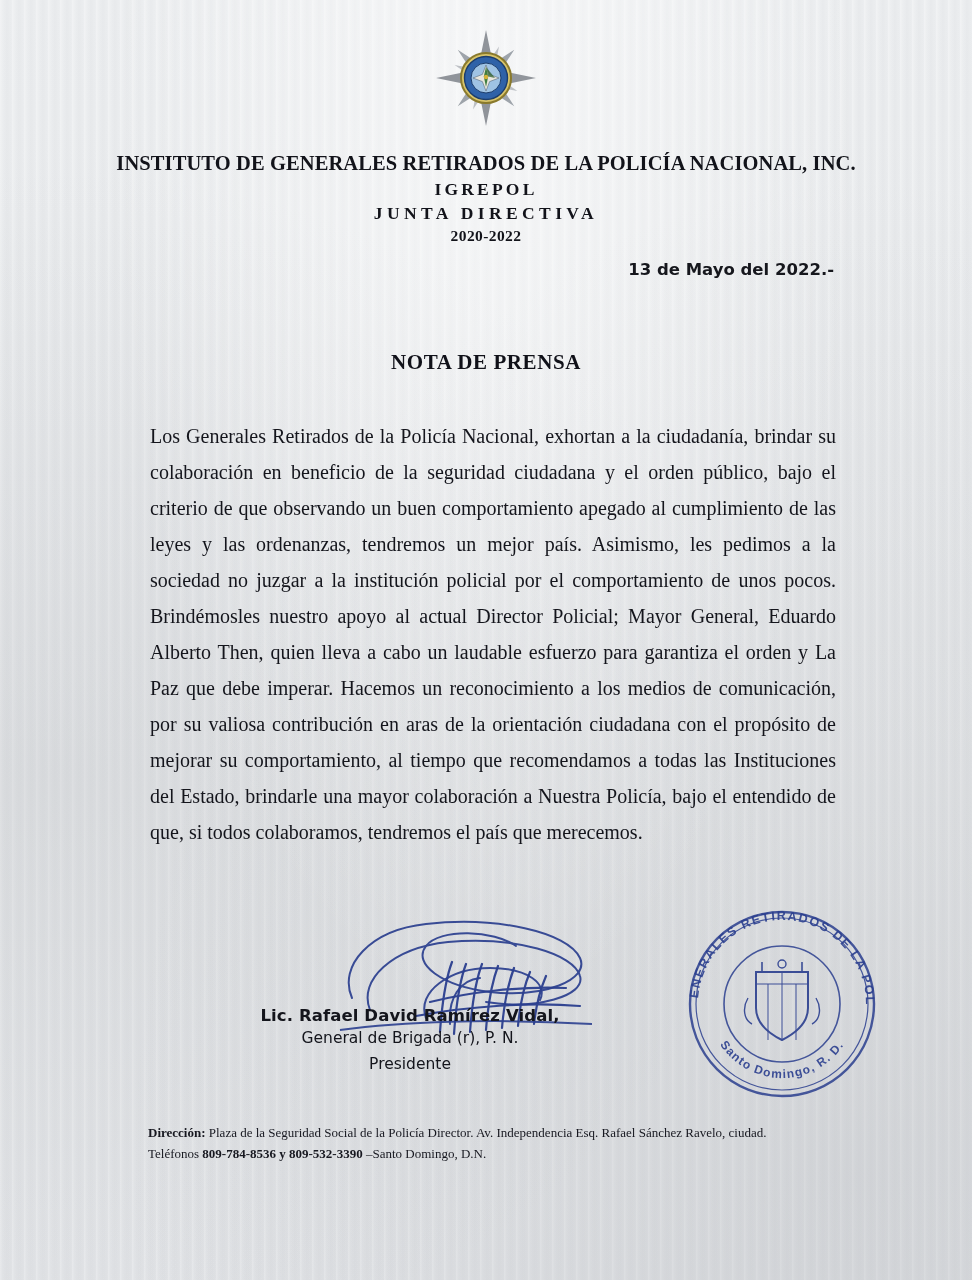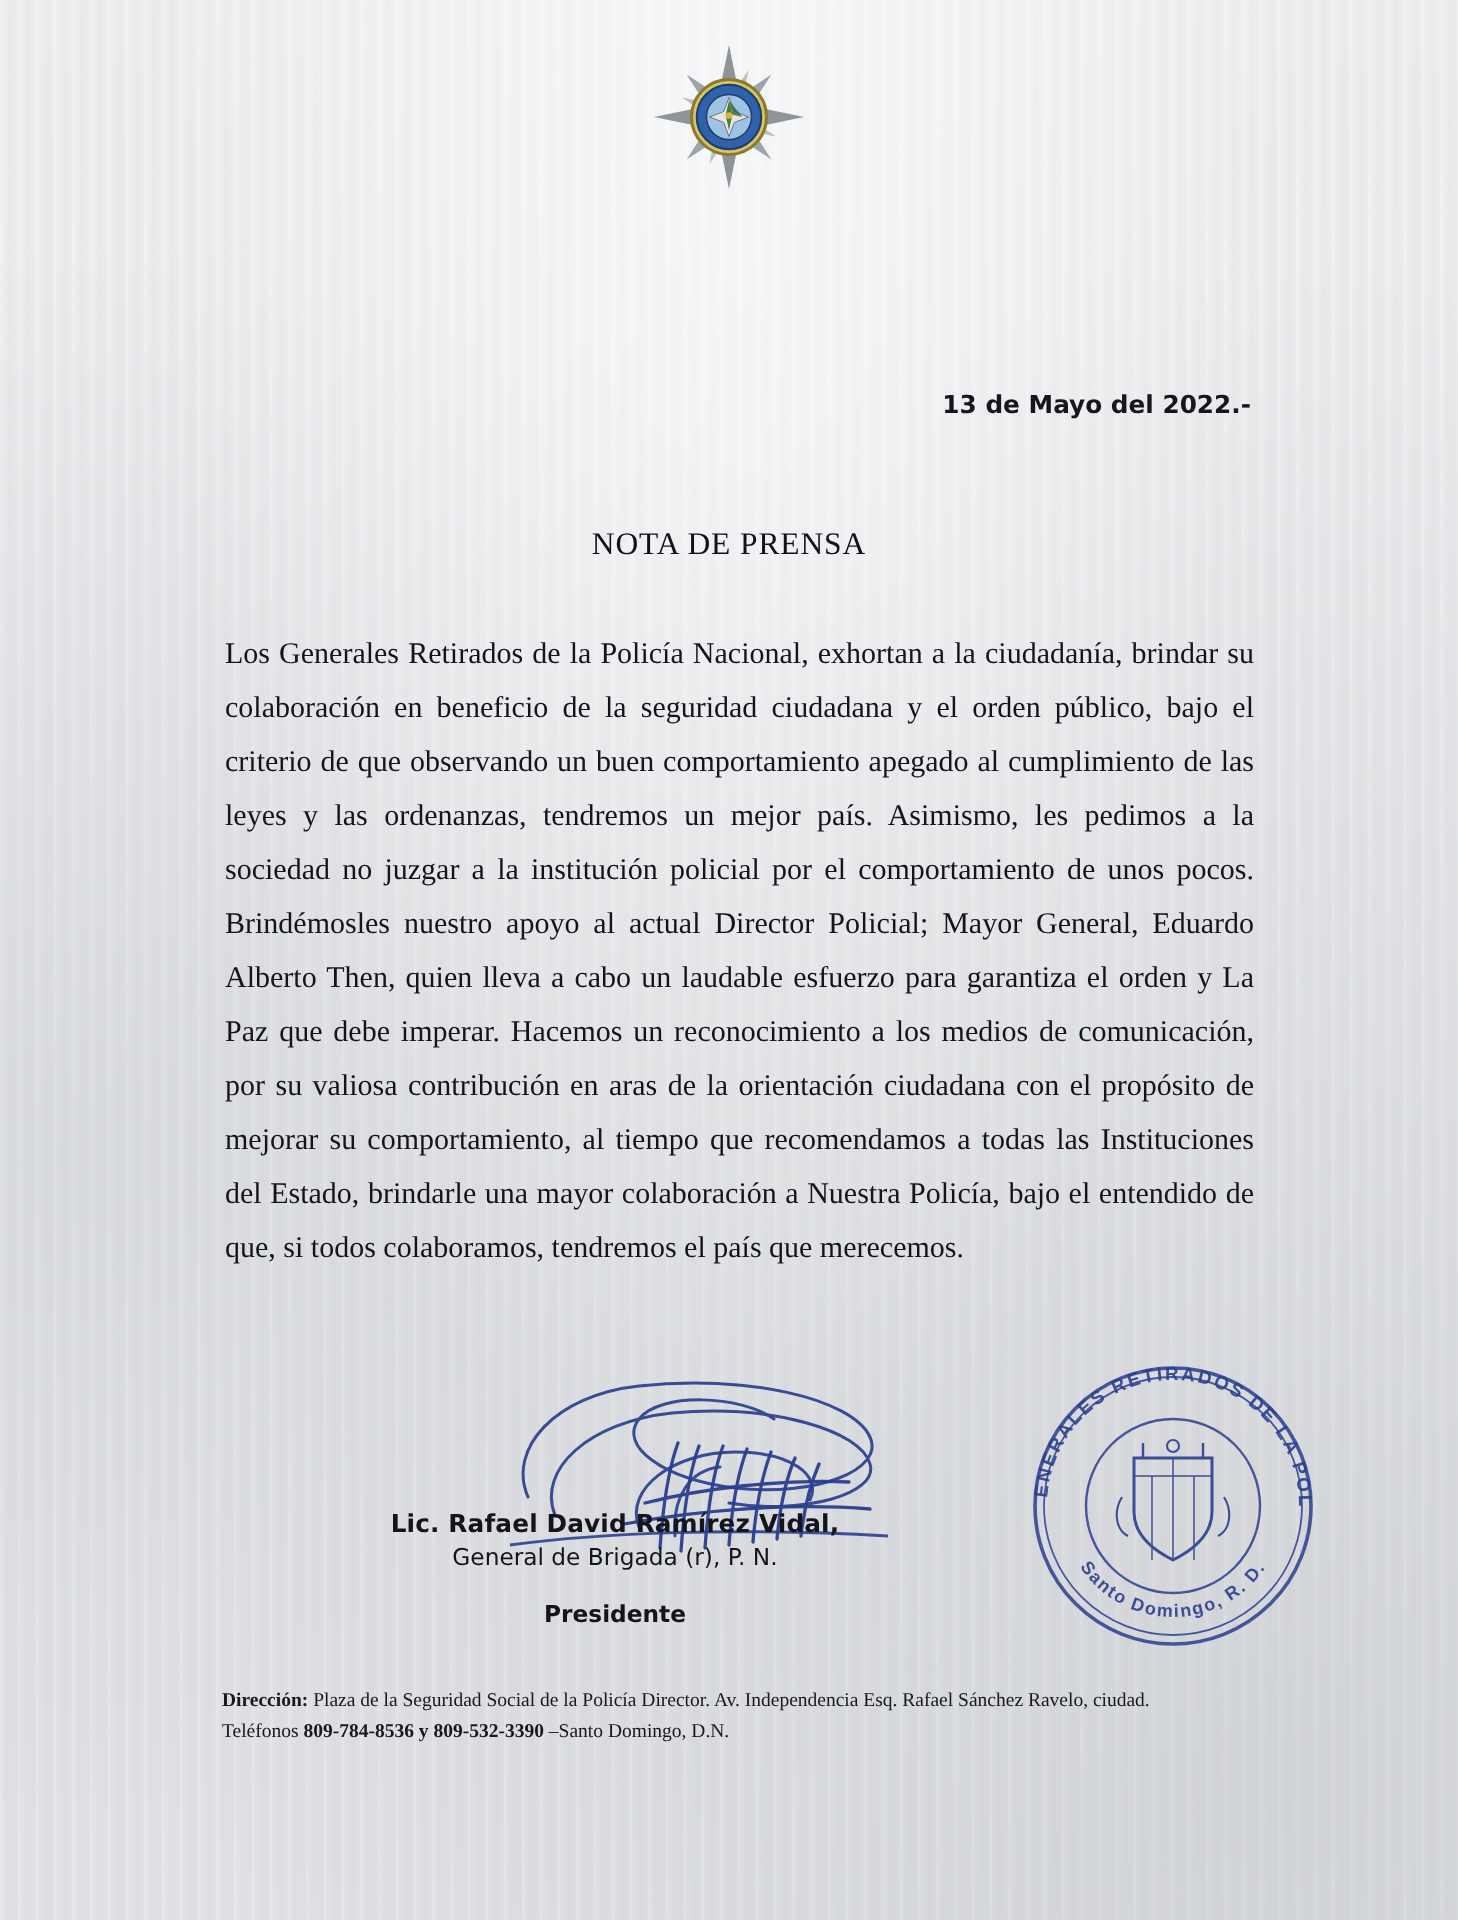--- a/index.html
+++ b/index.html
@@ -115,21 +115,21 @@
   }
 
   
   .doc-title {
     position: absolute;
     top: 350px;
     left: 0;
     right: 0;
     text-align: center;
     font-size: 21px;
-    font-weight: normal;
+    font-weight: bold;
     letter-spacing: .6px;
     color: #101119;
   }
 
   
   .body-text {
     position: absolute;
     top: 418px;
     left: 150px;
     width: 686px;
@@ -155,22 +155,22 @@
     font-size: 16.5px;
     font-weight: bold;
     letter-spacing: .1px;
   }
   .sig-role {
     font-size: 15.5px;
     margin-top: 4px;
   }
   .sig-pos {
     font-size: 15.5px;
-    font-weight: bold;
-    margin-top: 20px;
+    font-weight: normal;
+    margin-top: 8px;
   }
 
   
   .scribble {
     position: absolute;
     top: 906px;
     left: 330px;
     width: 360px;
     height: 150px;
     pointer-events: none;
@@ -236,20 +236,26 @@
           <circle r="15" fill="#9fc3e4" stroke="#1d3d6b" stroke-width="1"></circle>
           <polygon points="0,-13 3.6,-3.6 13,0 3.6,3.6 0,13 -3.6,3.6 -13,0 -3.6,-3.6" fill="#e8e6dd" stroke="#5a6a7a" stroke-width=".6"></polygon>
           <polygon points="0,-11 2.2,-1.5 0,9 -2.2,-1.5" fill="#3f7d3f"></polygon>
           <polygon points="0,-11 2.2,-1.5 9,0" fill="#2e5f2e" opacity=".75"></polygon>
           <circle r="2.2" cy="-1" fill="#d8b43a"></circle>
         </g>
       </svg>
     </div>
   </div>
 
+  <div class="header-block">
+    <div class="org-line1">INSTITUTO DE GENERALES RETIRADOS DE LA POLICÍA NACIONAL, INC.</div>
+    <div class="org-line2">IGREPOL</div>
+    <div class="org-line3">JUNTA DIRECTIVA</div>
+    <div class="org-line4">2020-2022</div>
+  </div>
 
   <div class="date-block">
     <div>13 de Mayo del 2022.-</div>
   </div>
 
   <div class="doc-title">NOTA DE PRENSA</div>
 
   <div class="body-text">
     <p>Los  Generales Retirados de la Policía Nacional, exhortan  a la ciudadanía, brindar su colaboración en beneficio de la seguridad ciudadana y el orden público, bajo el criterio de que observando un buen comportamiento apegado al cumplimiento de las leyes y las ordenanzas, tendremos un mejor país. Asimismo, les pedimos a la sociedad no juzgar a la institución policial por el comportamiento de unos pocos. Brindémosles nuestro apoyo al actual Director Policial; Mayor General, Eduardo Alberto Then, quien lleva a cabo un laudable esfuerzo para garantiza el orden y La Paz que debe imperar. Hacemos un reconocimiento a los medios de comunicación, por su valiosa contribución en aras de la orientación ciudadana con el propósito de mejorar su comportamiento, al tiempo que recomendamos a todas las Instituciones del Estado, brindarle  una mayor colaboración a Nuestra Policía, bajo el entendido de que, si todos colaboramos, tendremos el país que merecemos.</p>
   </div>

